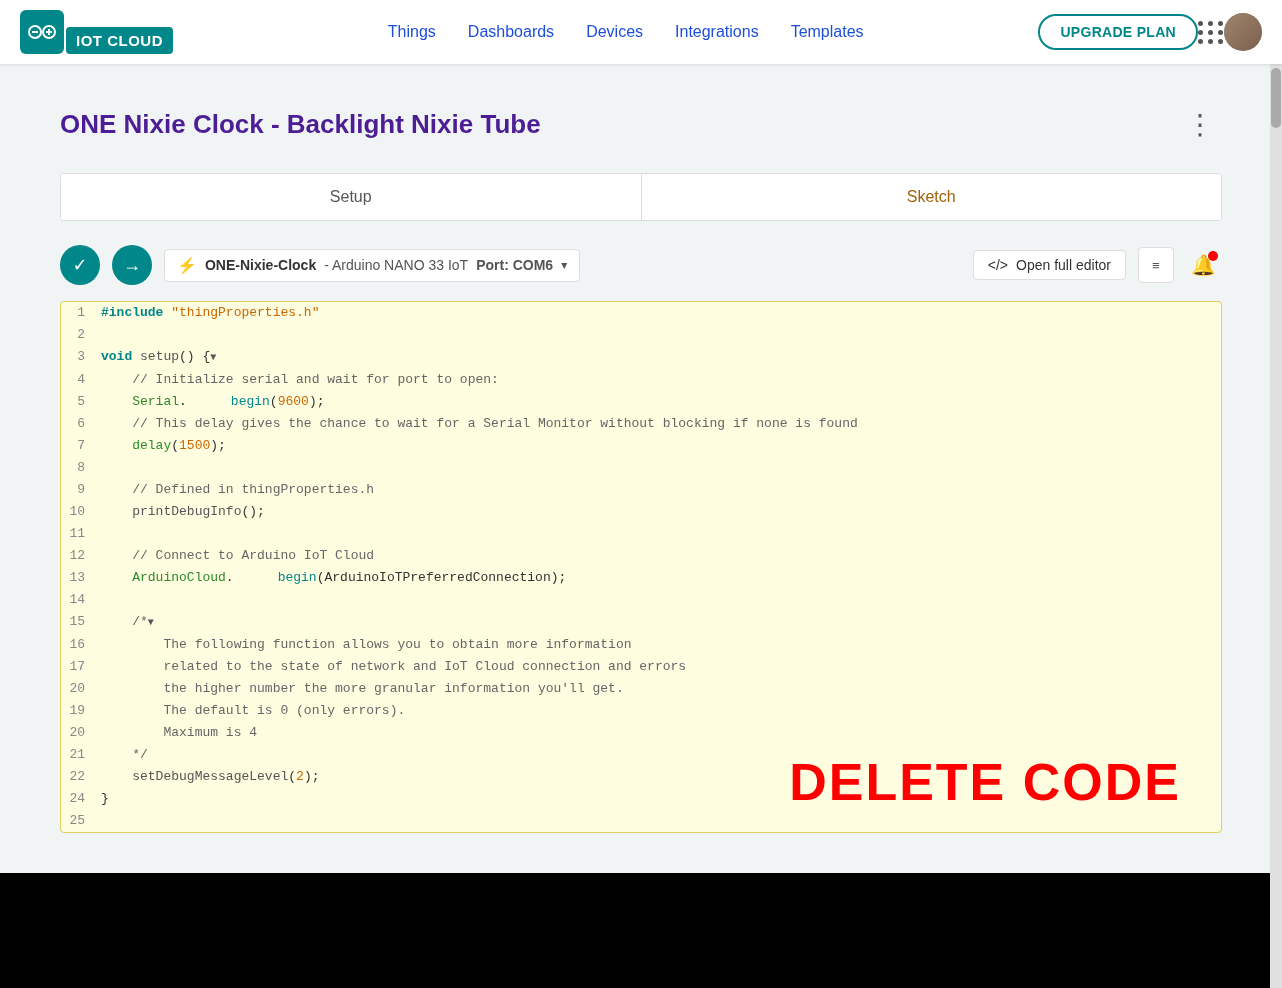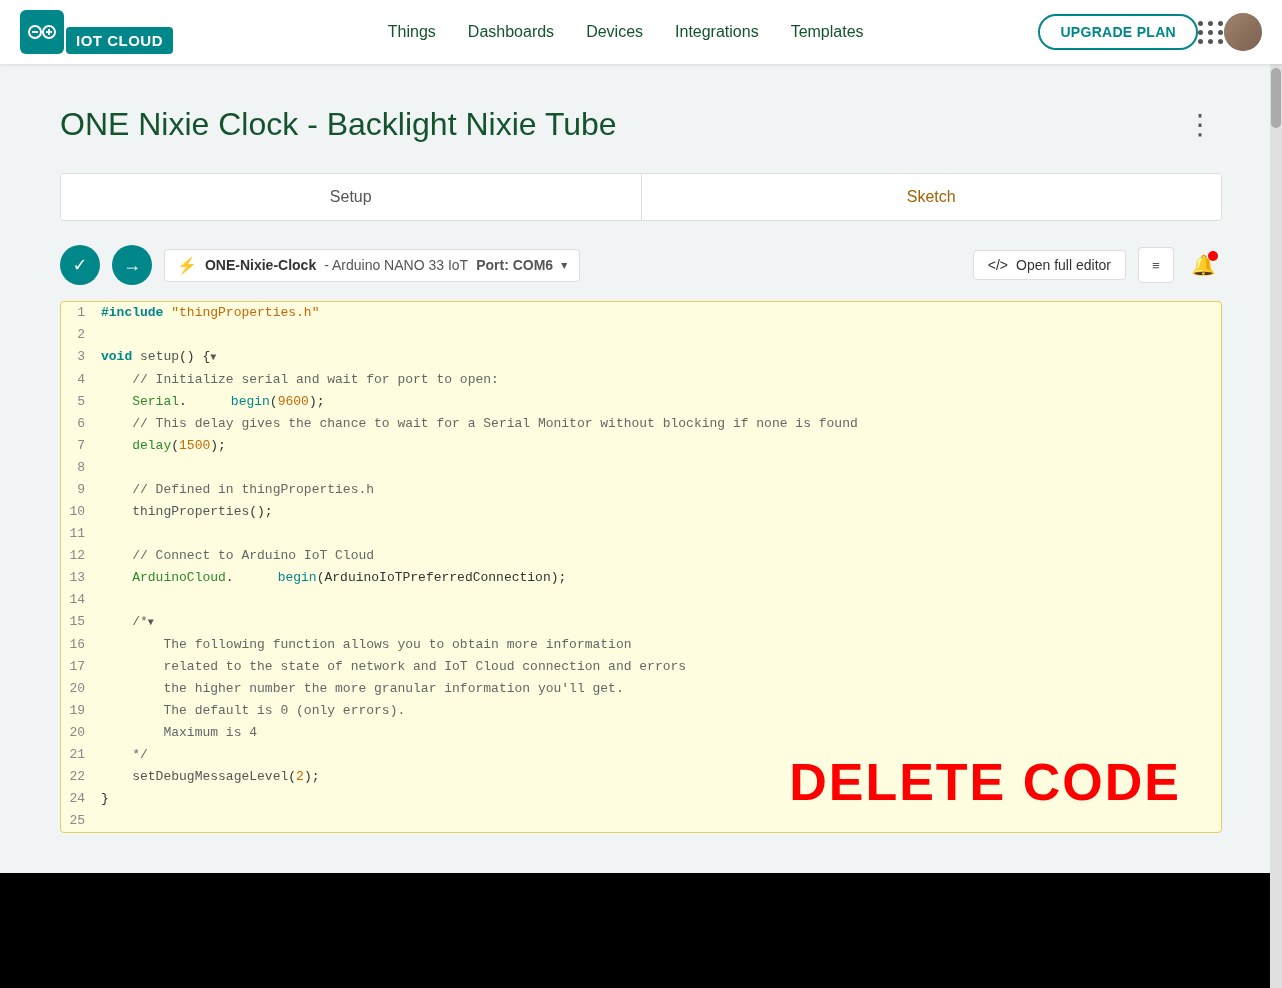--- a/index.html
+++ b/index.html
@@ -42,21 +42,21 @@
       letter-spacing: 0.5px;
     }
     .nav-links {
       display: flex;
       gap: 32px;
       flex: 1;
       justify-content: center;
     }
     .nav-link {
       font-size: 16px;
-      color: #14532d;
+      color: #1d4ed8;
       text-decoration: none;
       cursor: pointer;
       padding: 4px 0;
     }
     .nav-right {
       display: flex;
       align-items: center;
     }
     .upgrade-btn {
       border: 2px solid #00878A;
@@ -116,23 +116,23 @@
     }
 
     
     .page-header {
       display: flex;
       align-items: center;
       justify-content: space-between;
       margin-bottom: 28px;
     }
     .page-title {
-      font-size: 32px;
-      font-weight: 400;
-      color: #14532d;
+      font-size: 26px;
+      font-weight: 700;
+      color: #4c1d95;
     }
     .more-menu-btn {
       background: none;
       border: none;
       font-size: 28px;
       color: #555;
       cursor: pointer;
       padding: 4px 8px;
     }
 
@@ -442,21 +442,21 @@
       <div class="code-line">
         <span class="line-num">8</span>
         <span class="line-content"></span>
       </div>
       <div class="code-line">
         <span class="line-num">9</span>
         <span class="line-content"><span class="">    </span><span class="kw-comment">// Defined in thingProperties.h</span></span>
       </div>
       <div class="code-line">
         <span class="line-num">10</span>
-        <span class="line-content"><span class="">    </span><span class="kw-func">thingProperties</span><span class="">();</span></span>
+        <span class="line-content"><span class="">    </span><span class="kw-func">printDebugInfo</span><span class="">();</span></span>
       </div>
       <div class="code-line">
         <span class="line-num">11</span>
         <span class="line-content"></span>
       </div>
       <div class="code-line">
         <span class="line-num">12</span>
         <span class="line-content"><span class="">    </span><span class="kw-comment">// Connect to Arduino IoT Cloud</span></span>
       </div>
       <div class="code-line">

